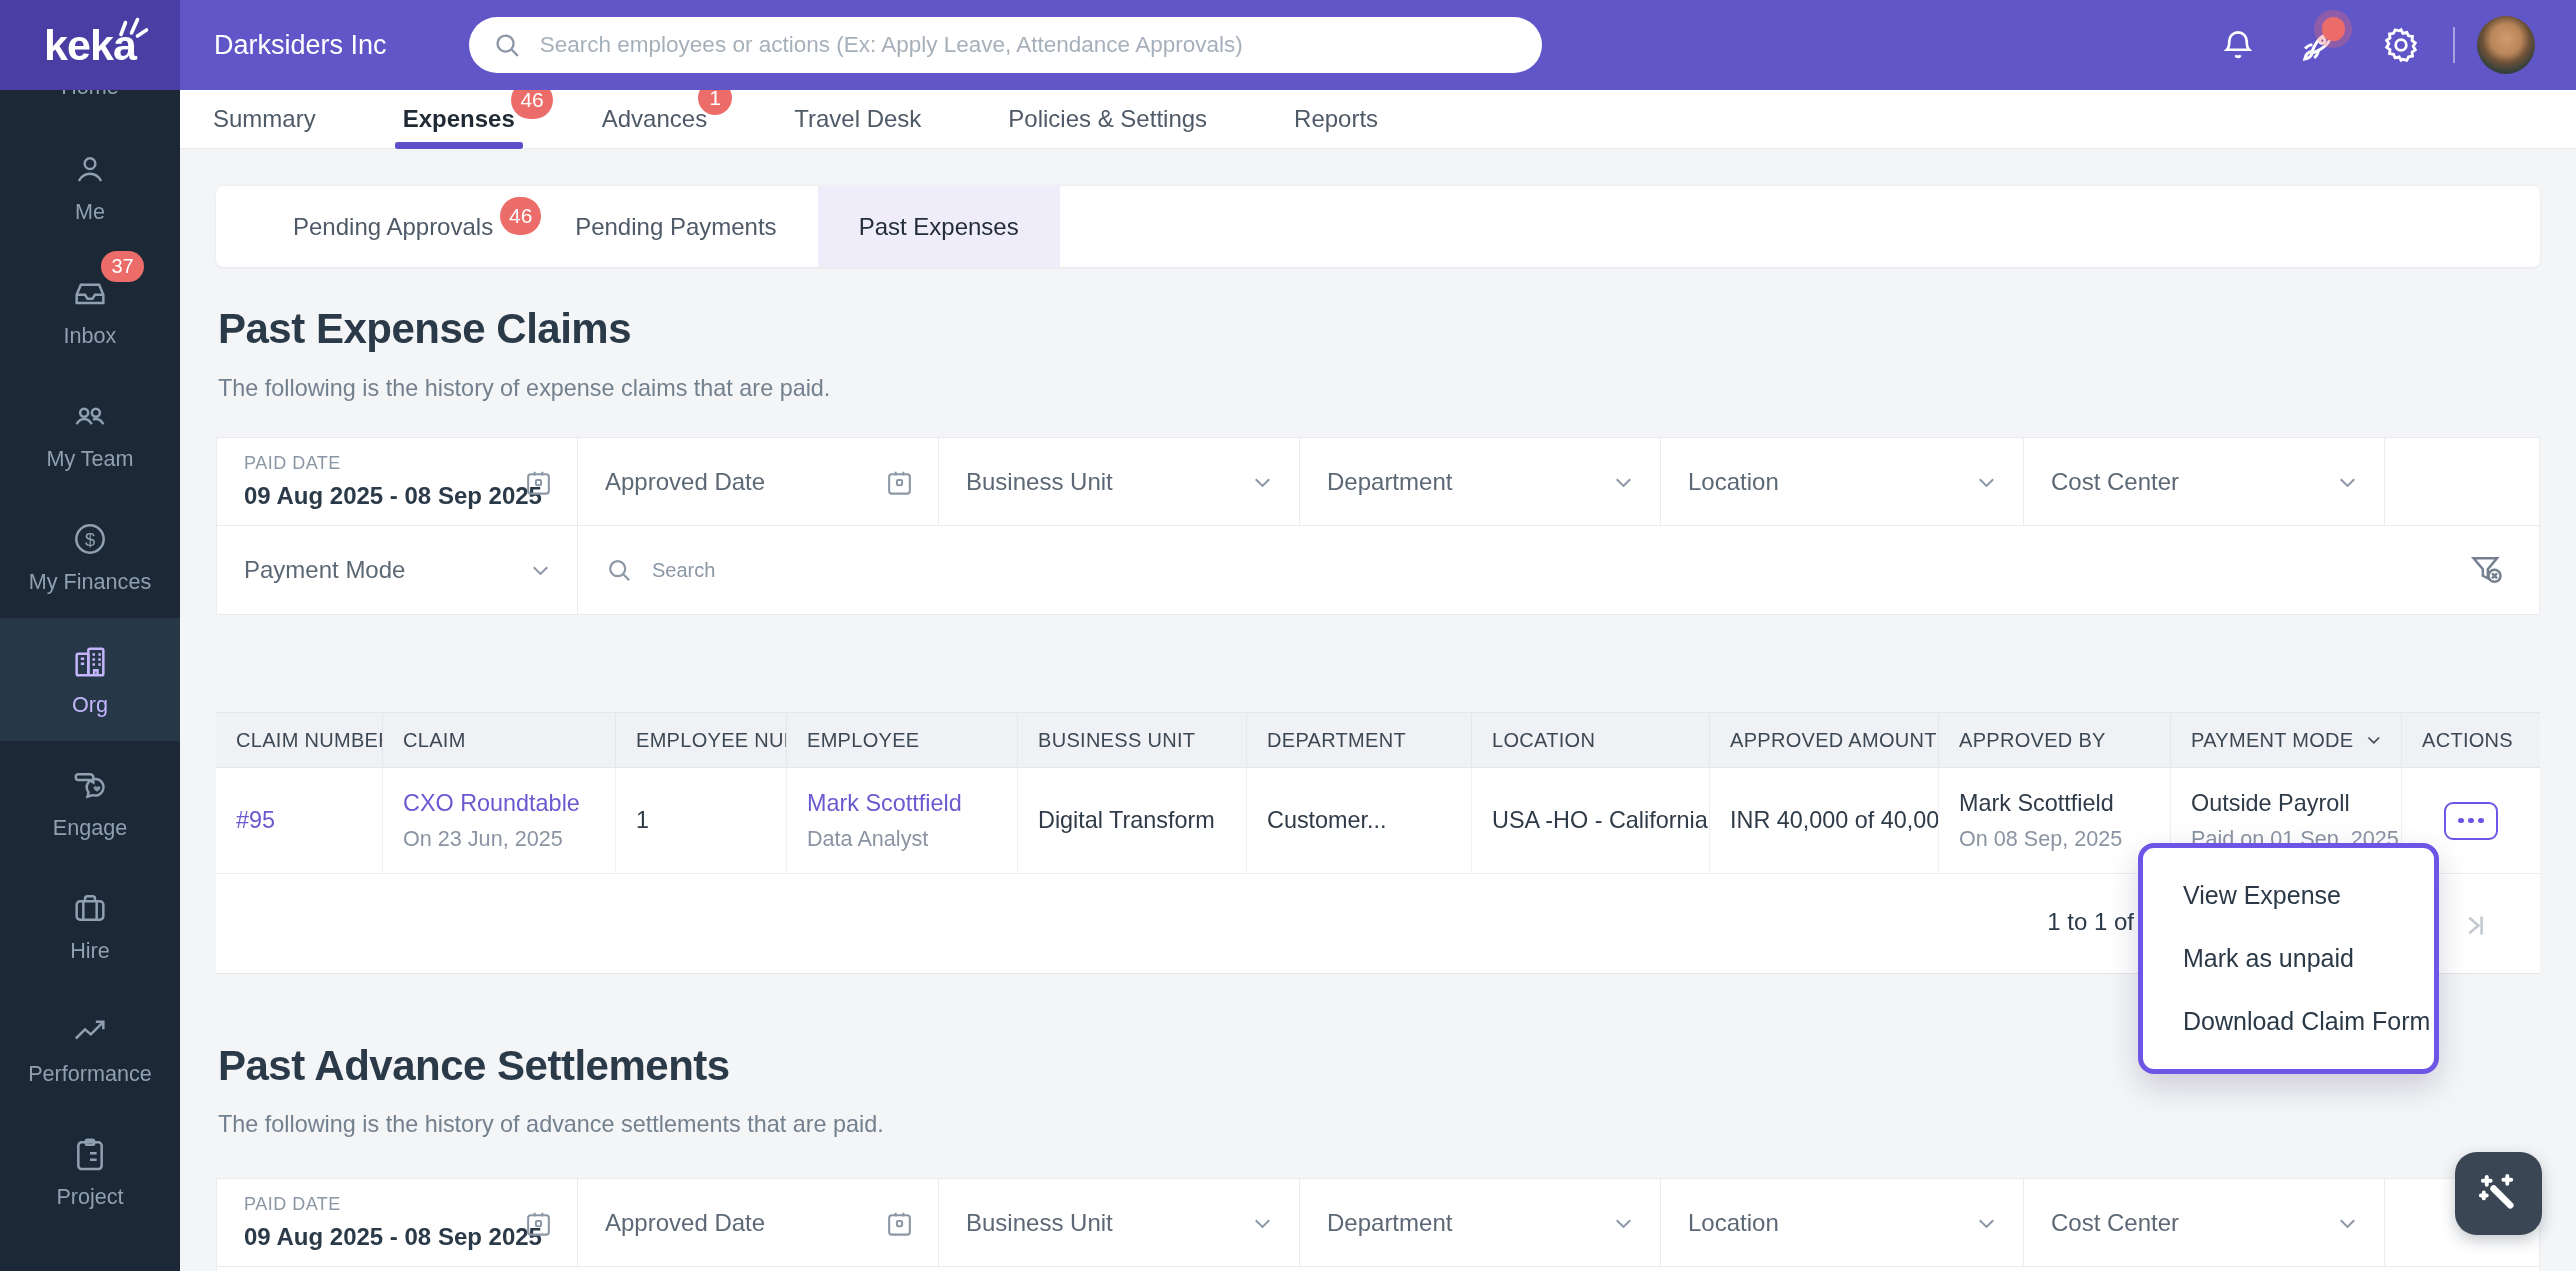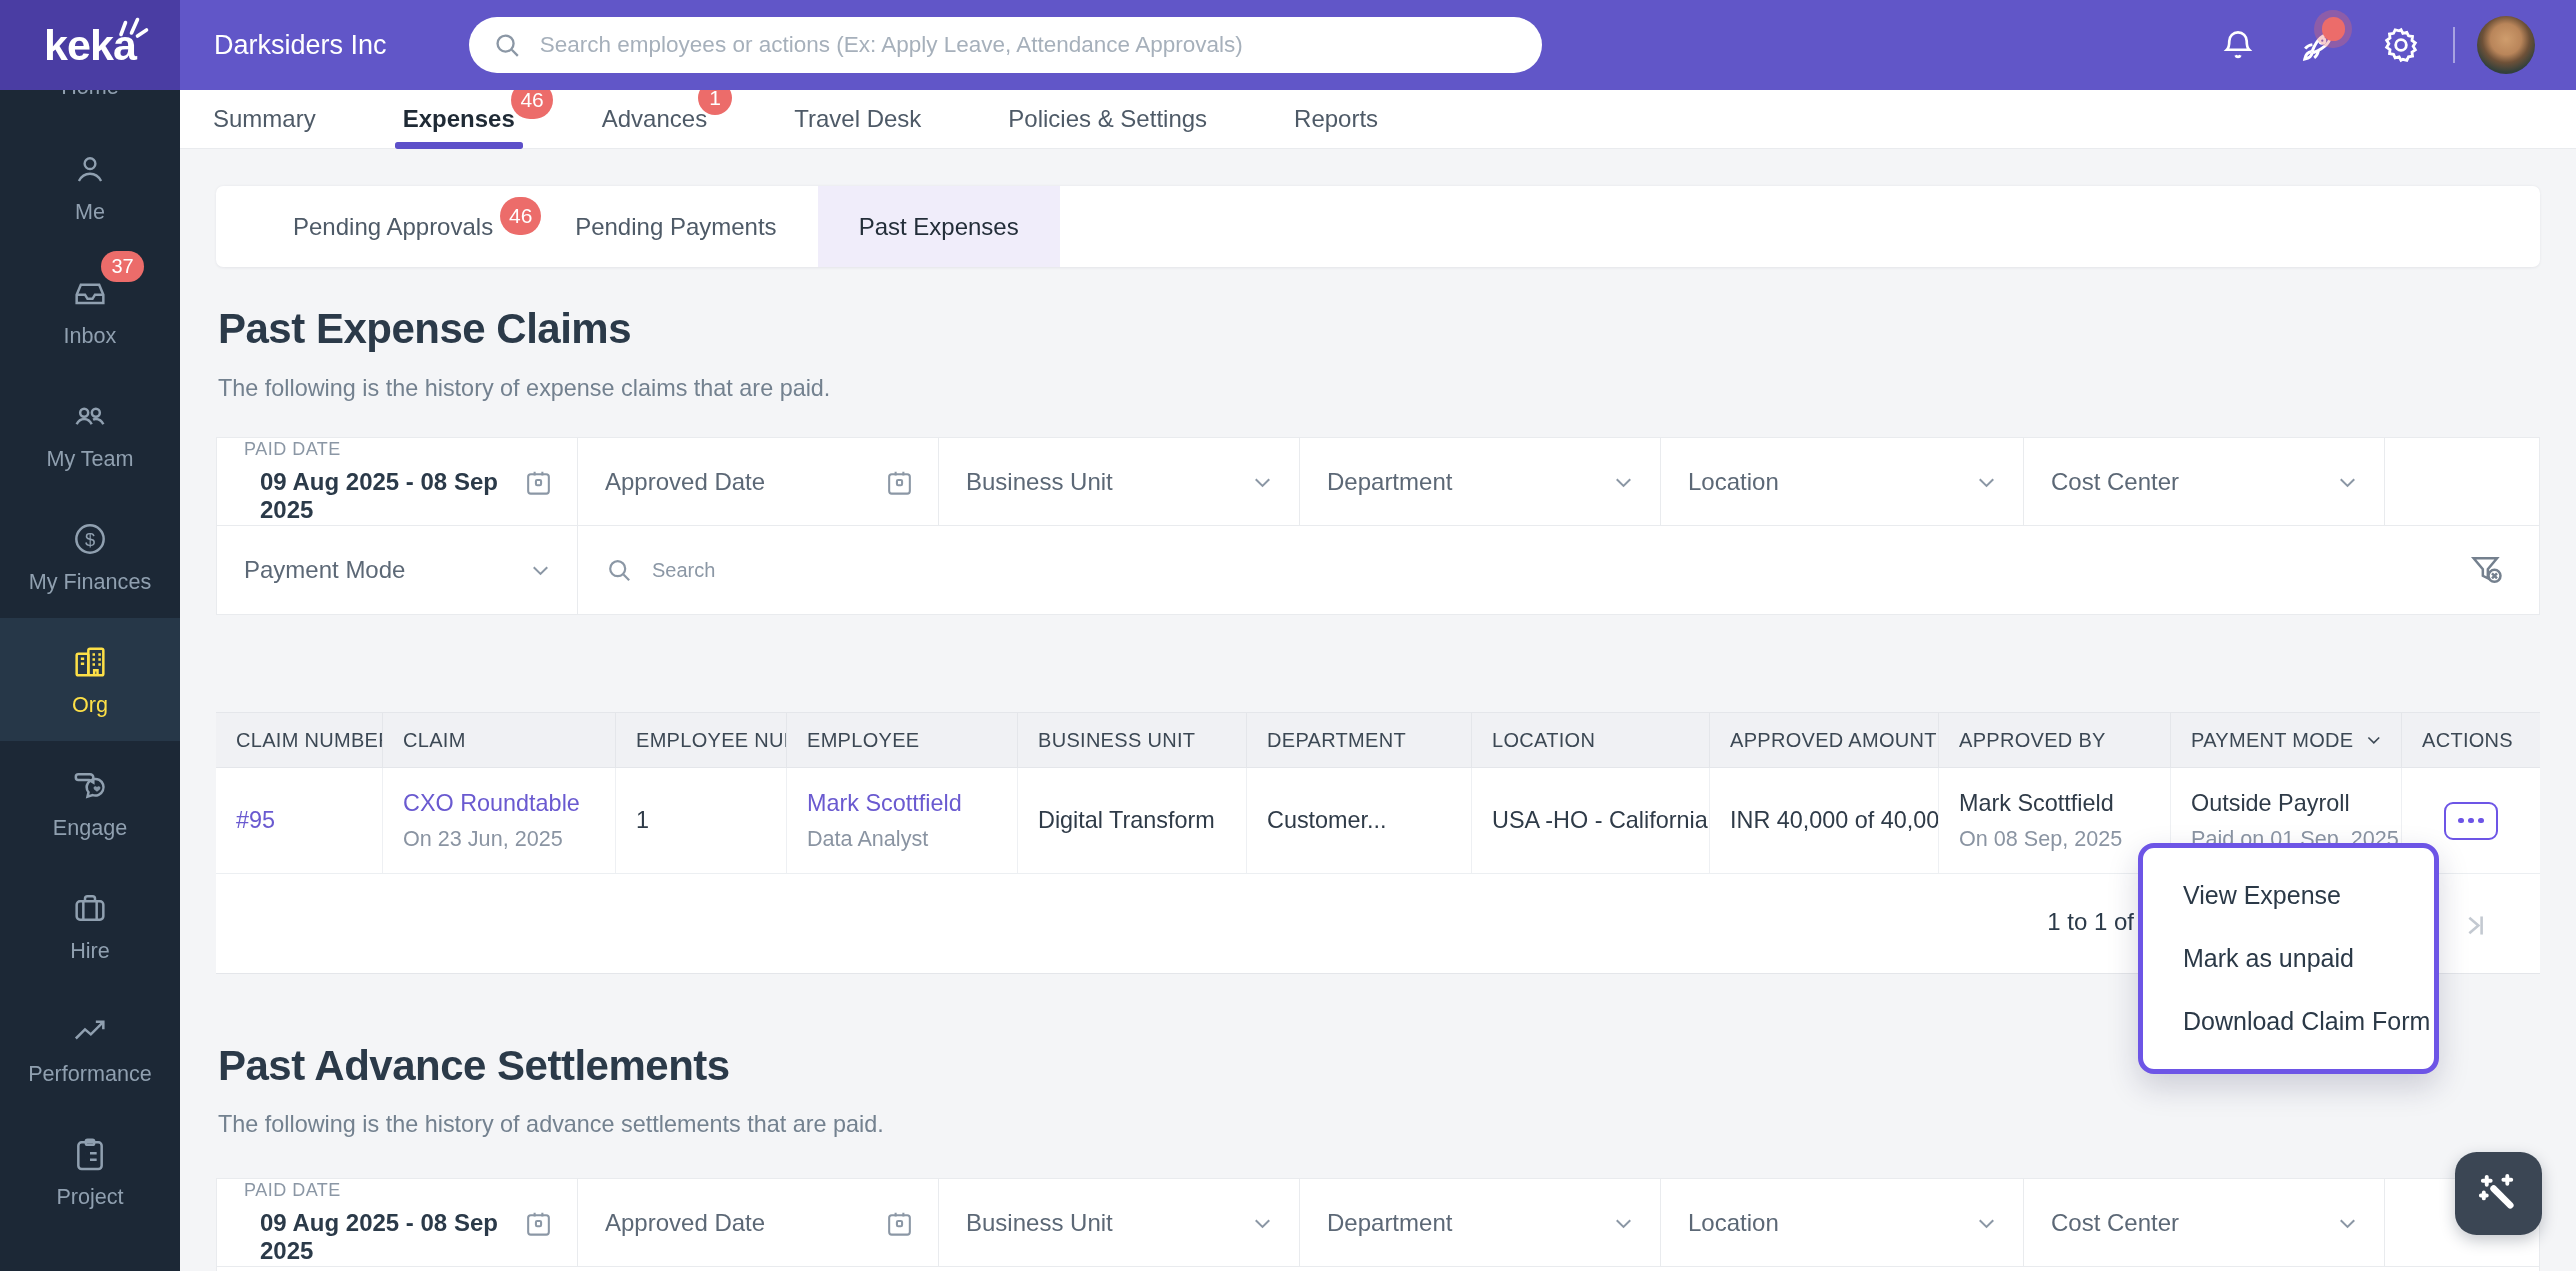--- a/index.html
+++ b/index.html
@@ -34,21 +34,21 @@
   .top-divider{position:absolute;left:2453px;top:27px;width:1.8px;height:36px;background:rgba(255,255,255,.45);}
   .avatar{position:absolute;left:2477px;top:16px;width:58px;height:58px;border-radius:50%;cursor:pointer;
     background:radial-gradient(circle at 50% 40%, #cf9d6d 0%, #b9855a 34%, #6e5138 52%, #35413b 72%, #23313c 100%);}
 
   
   .sidebar{position:absolute;left:0;top:0;width:180px;height:1272px;background:#1c2836;z-index:40;
     display:flex;flex-direction:column;}
   .side-item{height:123px;flex:none;display:flex;flex-direction:column;align-items:center;
     justify-content:center;gap:10px;color:#90a0b0;font-size:21.6px;cursor:pointer;position:relative;}
   .side-item:first-child{height:126px;}
-  .side-item.active{background:#263748;color:#fde047;}
+  .side-item.active{background:#263748;color:#c4b5fd;}
   .side-badge{position:absolute;top:1.8px;left:101px;min-width:27px;height:31px;padding:0 8px;
     border-radius:16px;background:#ec6c6a;color:#fff;font-size:20px;display:flex;align-items:center;
     justify-content:center;}
 
   
   .tabs-row{position:absolute;left:180px;top:90px;width:2396px;height:59px;background:#fff;
     border-bottom:0.9px solid #e9ebee;display:flex;align-items:center;padding-left:33px;gap:87px;
     box-sizing:border-box;z-index:45;}
   .tab{font-size:24px;color:#4e5a67;height:100%;display:flex;align-items:center;position:relative;cursor:pointer;}
   .tab.active{color:#1f2a35;font-weight:bold;}
@@ -78,21 +78,21 @@
   .filter-card{position:absolute;left:36px;width:2324px;background:#fff;border:0.9px solid #e9ebee;
     box-sizing:border-box;}
   .f-exp{top:287px;}
   .f-adv{top:1028px;height:95px;overflow:hidden;}
   .f-row{display:flex;height:88px;border-bottom:0.9px solid #e9ebee;box-sizing:border-box;}
   .f-cell{border-right:0.9px solid #e9ebee;box-sizing:border-box;display:flex;flex-direction:column;
     justify-content:center;padding:0 27px;position:relative;cursor:pointer;}
   .f-w{width:361px;flex:none;}
   .f-fill{flex:1;border-right:none;}
   .f-label-sm{font-size:18px;color:#8b97a5;letter-spacing:0.5px;}
-  .f-value{font-size:24px;font-weight:600;color:#2b3a49;margin-top:7.2px;margin-left:16px;}
+  .f-value{font-size:24px;font-weight:600;color:#2b3a49;margin-top:7.2px;}
   .f-label{font-size:24px;color:#5c6876;}
   .f-icon{position:absolute;right:23.4px;top:50%;transform:translateY(-50%);color:#8b97a5;}
   .f-search{flex:1;border-right:none;flex-direction:row;align-items:center;gap:16px;cursor:text;}
   .f-search input{flex:1;border:none;outline:none;font-size:20px;color:#3c4854;background:transparent;
     font-family:"Liberation Sans",sans-serif;}
   .f-search input::placeholder{color:#8b97a5;}
   .clear-filter{position:absolute;right:32px;top:50%;transform:translateY(-50%);color:#74808e;cursor:pointer;}
 
   .total-row{position:absolute;top:631px;left:36px;width:2324px;height:50px;}
   .total-label{position:absolute;right:94px;top:12.6px;font-size:23.4px;color:#5c6876;}

